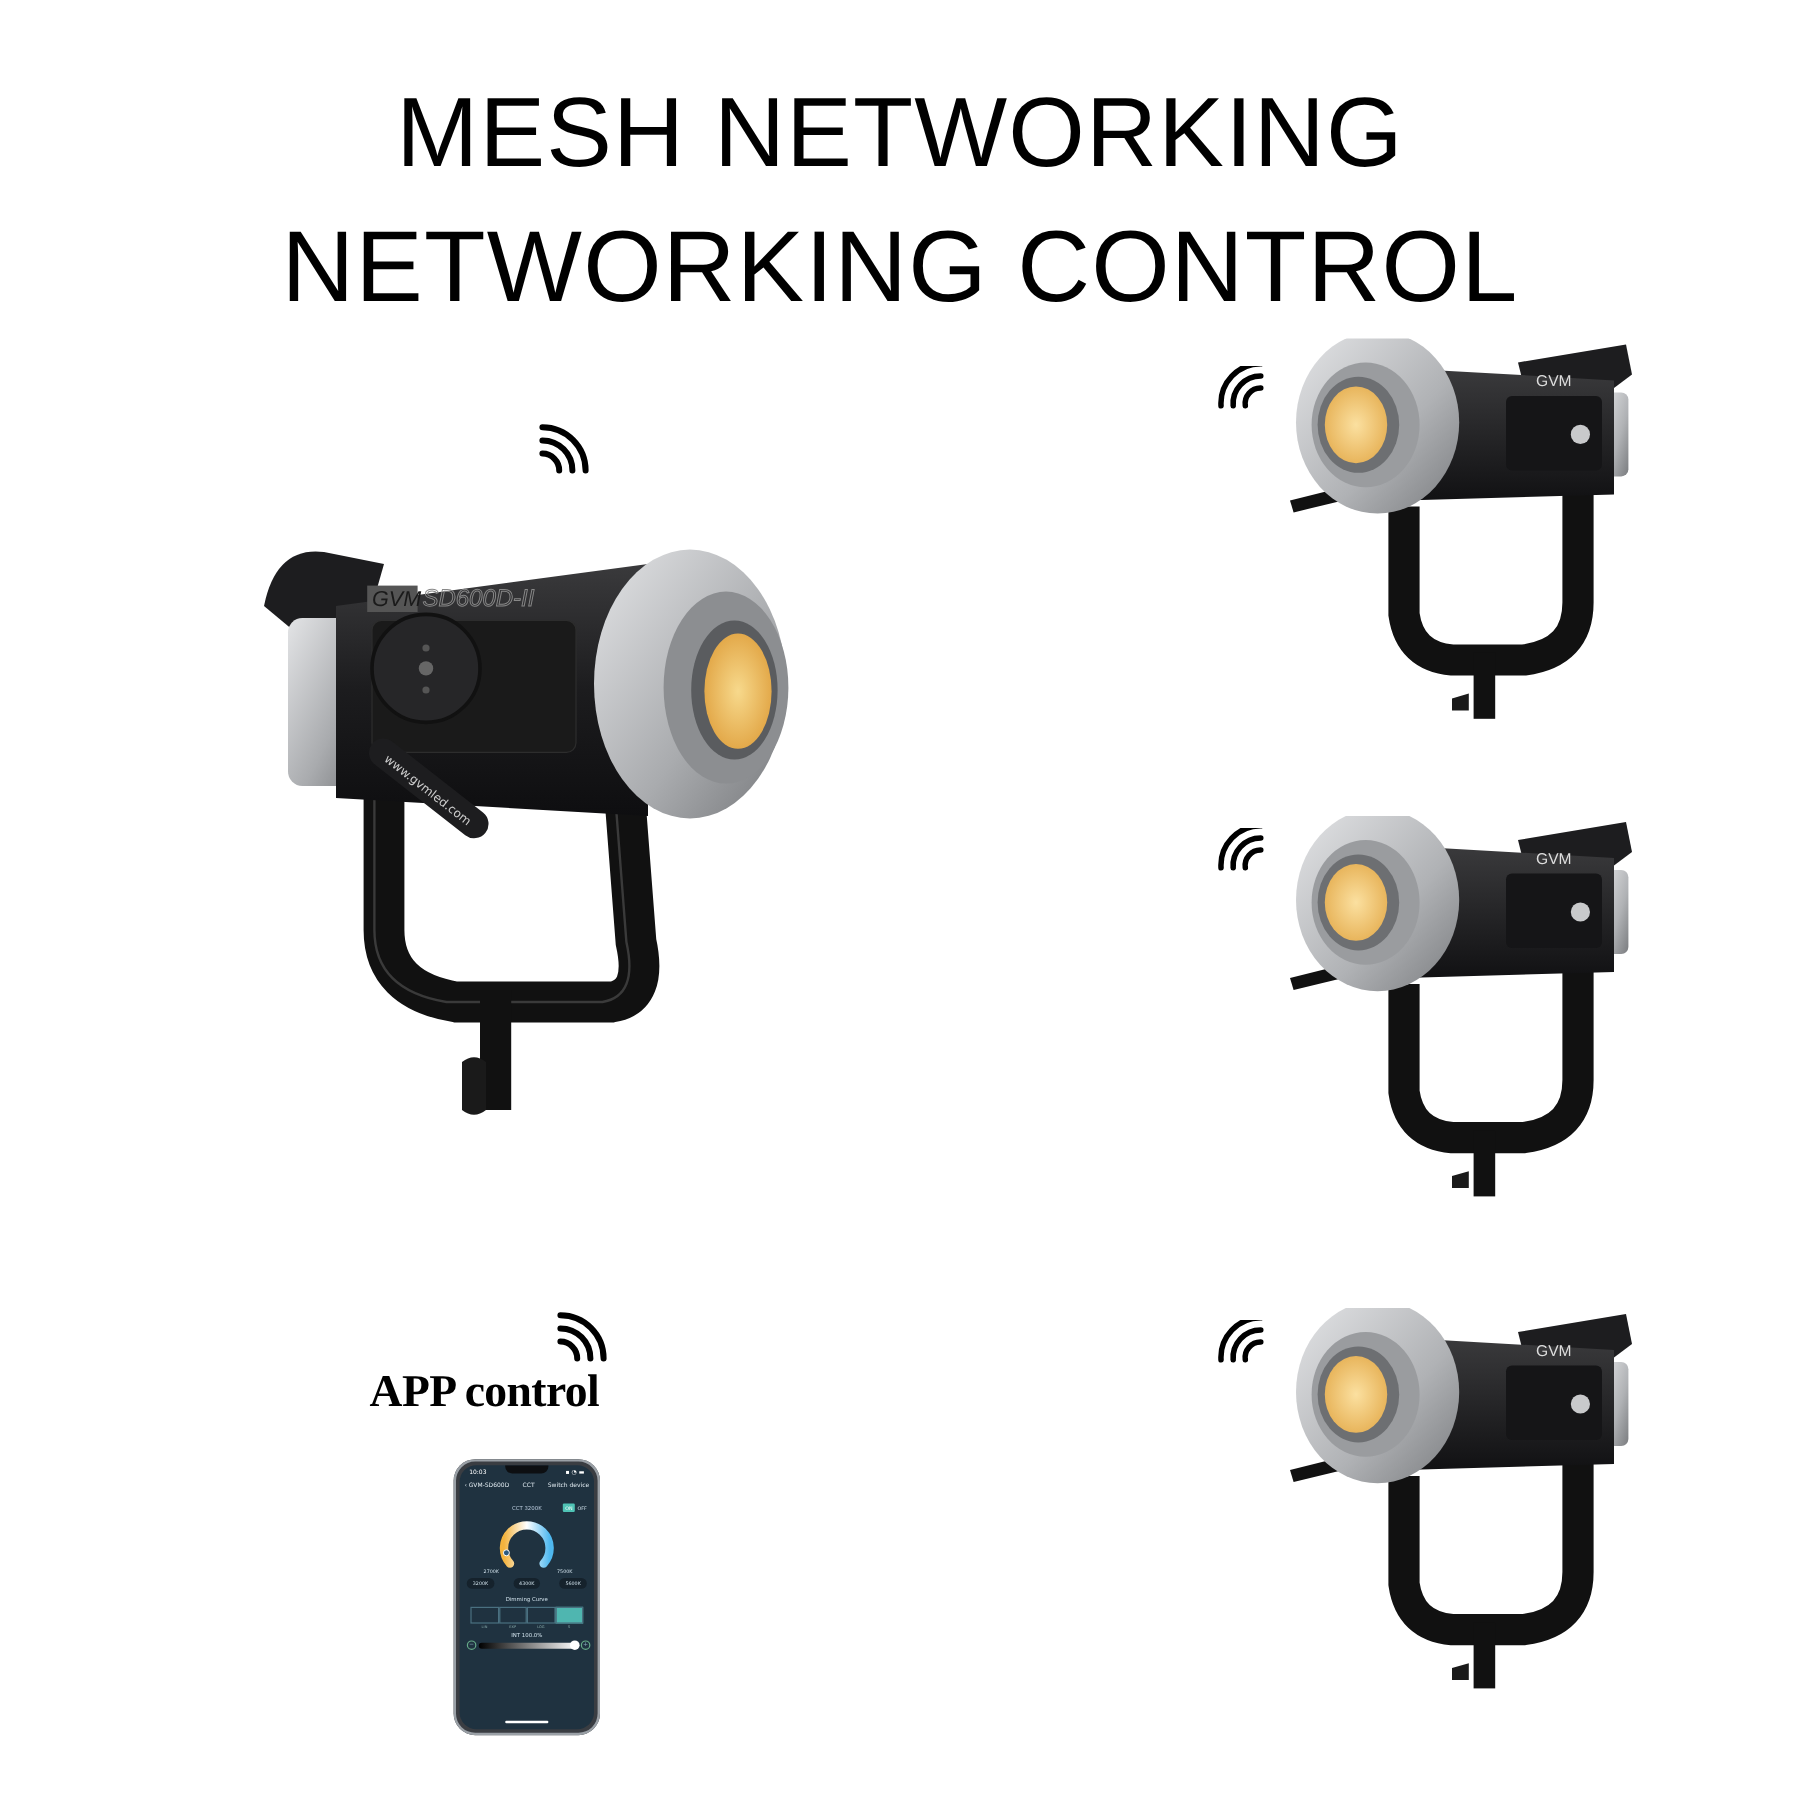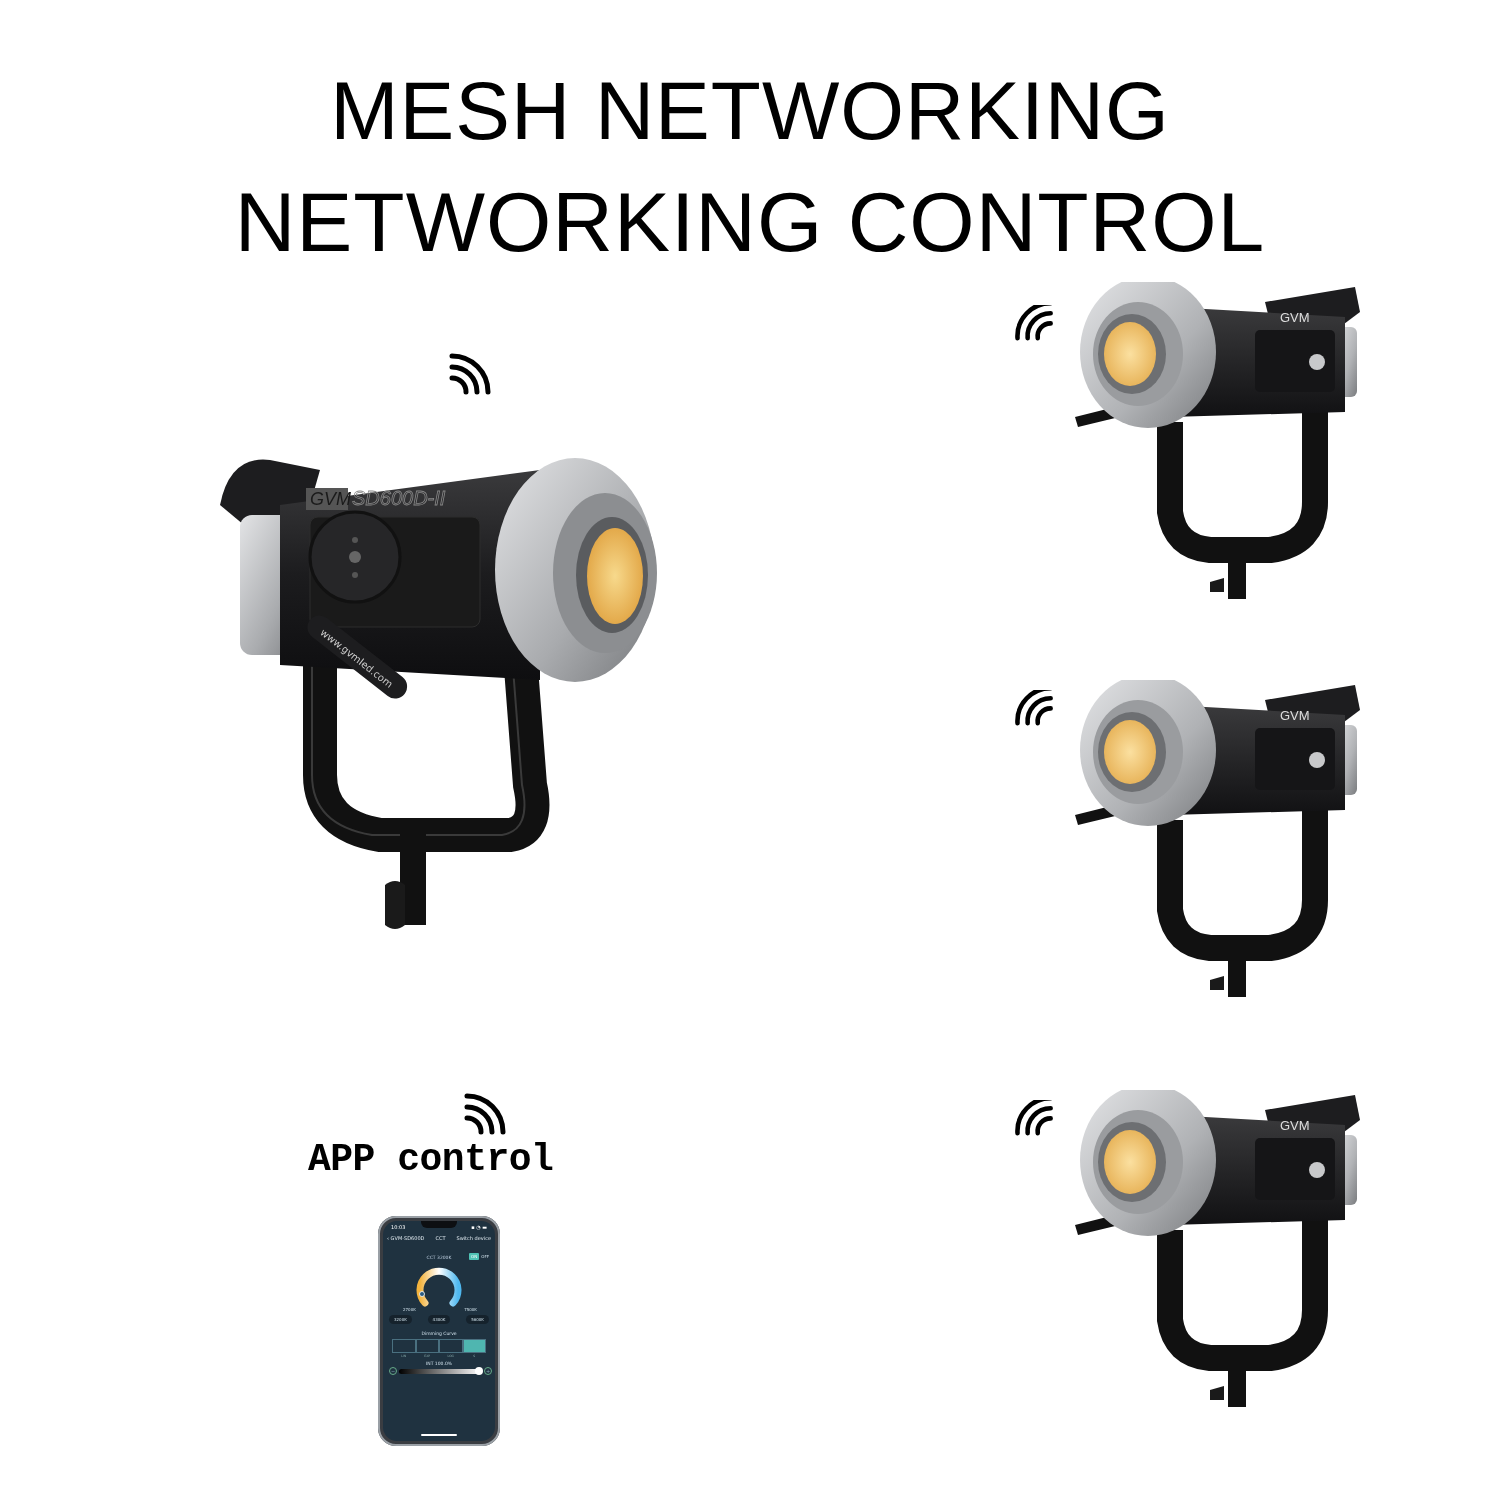--- a/index.html
+++ b/index.html
@@ -1,21 +1,21 @@
 <!DOCTYPE html>
 <html><head>
 <meta charset="utf-8">
 <style>
   html, body { margin:0; padding:0; background:#ffffff; }
   body { width:1500px; height:1500px; position:relative; overflow:hidden; font-family:"Liberation Sans", sans-serif; }
   .title { position:absolute; left:0; width:1500px; text-align:center; color:#000; font-family:"Liberation Sans", sans-serif; font-weight:400; font-size:82px; letter-spacing:1px; line-height:1; }
   .title.l1 { top:70px; }
   .title.l2 { top:150px; font-size:84px;margin-top:30px; }
   .wifi { position:absolute; }
-  .app-label { position:absolute; left:308px; top:1138px; font-family:Liberation Mono, monospace; font-weight:700; font-size:38px; color:#000; letter-spacing:-0.5px; }
+  .app-label { position:absolute; left:308px; top:1138px; font-family:Liberation Serif, serif; font-weight:700; font-size:38px; color:#000; letter-spacing:-0.5px; }
   .light { position:absolute; }
   .phone { position:absolute; left:378px; top:1216px; width:122px; height:230px; border-radius:18px; background:#3a3d42; box-shadow:0 0 0 2px #9aa0a6 inset; }
   .phone .screen { position:absolute; left:5px; top:5px; right:5px; bottom:5px; border-radius:14px; background:#1f3240; overflow:hidden; color:#cfe0ea; font-family:"DejaVu Sans", sans-serif; }
   .phone .notch { position:absolute; left:38px; top:0; width:36px; height:7px; background:#0d0f12; border-radius:0 0 6px 6px; }
   .phone .status { position:absolute; left:8px; top:3px; font-size:5px; color:#fff; }
   .phone .status-r { position:absolute; right:8px; top:3px; font-size:5px; color:#fff; }
   .phone .nav { position:absolute; left:4px; right:4px; top:14px; display:flex; justify-content:space-between; font-size:5px; color:#dfe9ef; }
   .phone .cct-label { position:absolute; left:0; right:0; top:34px; text-align:center; font-size:4.5px; color:#bcd; }
   .phone .onoff { position:absolute; right:6px; top:32px; font-size:4px; display:flex; gap:2px; align-items:center; }
   .phone .onoff .on { background:#4fc3b5; color:#fff; padding:1px 2px; border-radius:1px; }

